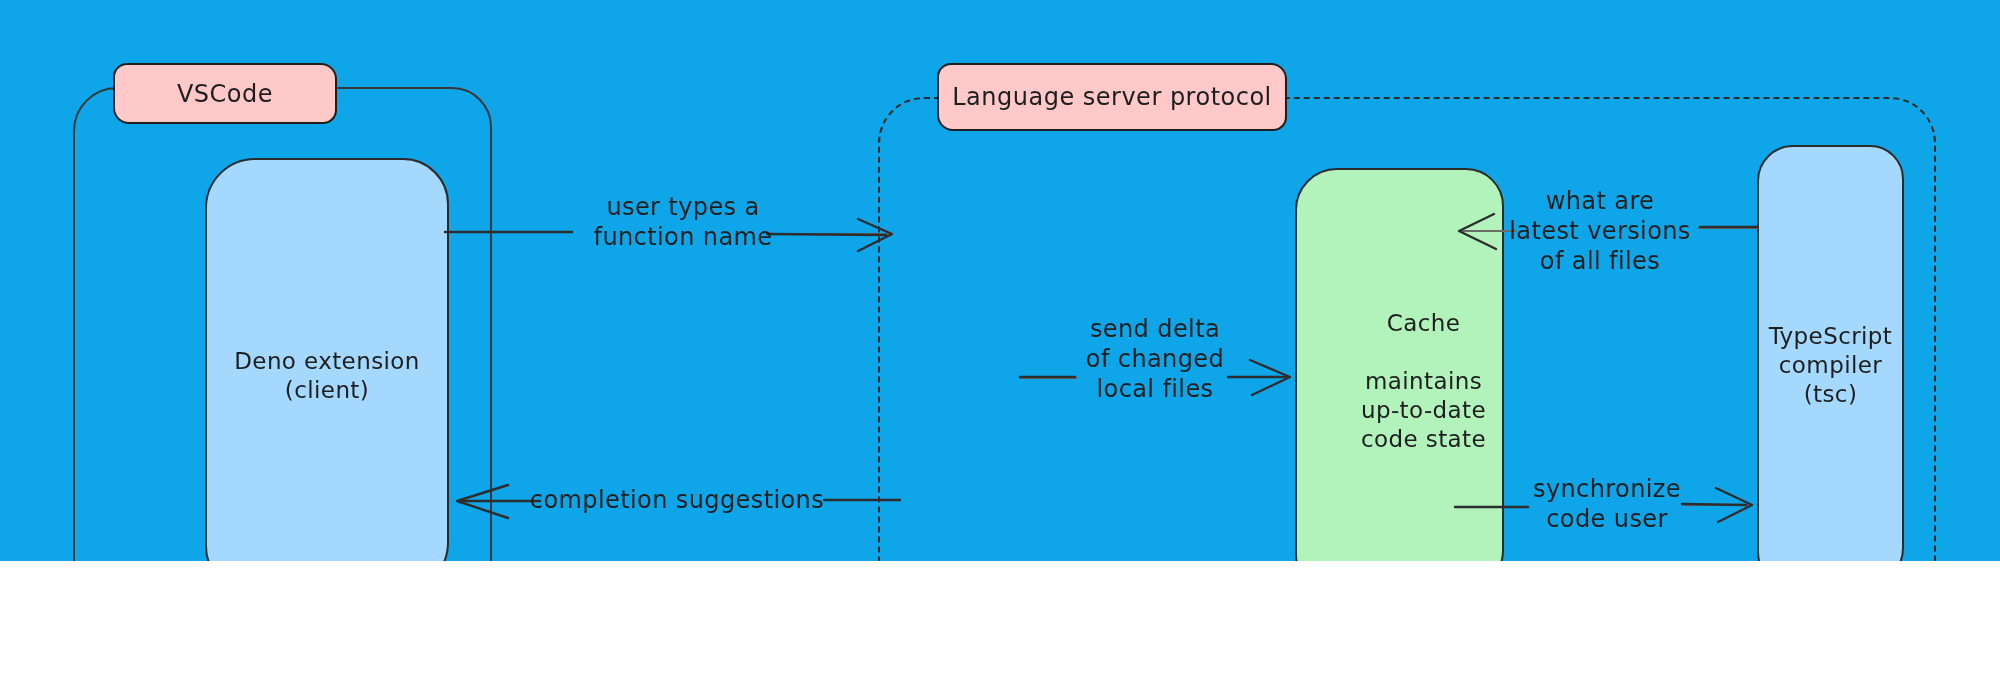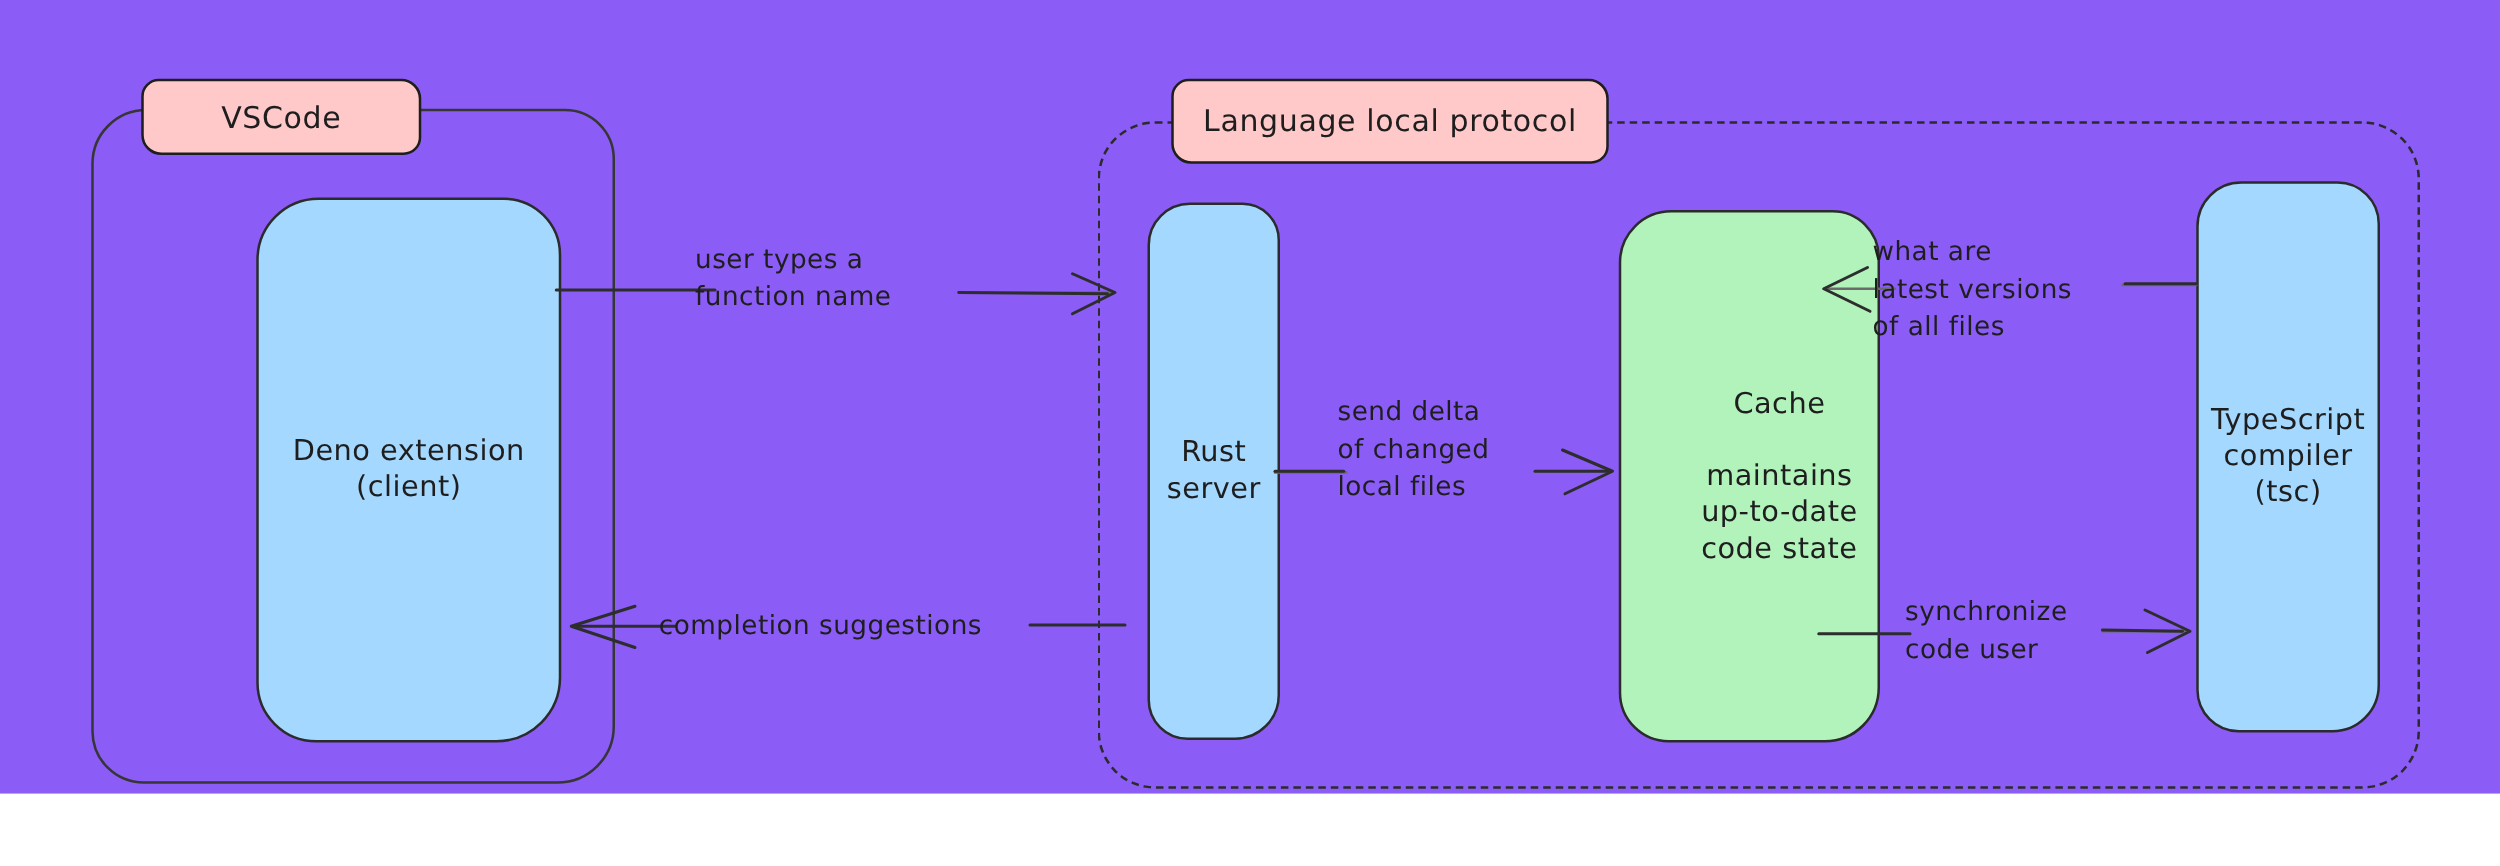--- a/index.html
+++ b/index.html
@@ -3,22 +3,22 @@
 <meta charset="utf-8">
 <style>
   html, body {
     margin: 0;
     padding: 0;
     background: #ffffff;
   }
   #diagram-canvas {
     position: relative;
     width: 2000px;
-    height: 635px;
-    background: #8b5cf6;
+    height: 561px;
+    background: #0ea5e9;
     font-family: "DejaVu Sans", "Liberation Sans", sans-serif;
     color: #1e1e1e;
     overflow: hidden;
   }
 
   
   .group-box {
     position: absolute;
     border: 2px solid #363636;
     background: transparent;
@@ -68,21 +68,22 @@
   .node-blue  { background: #a5d8ff; text-align: center; }
   .node-green { background: #b2f2bb; }
   #deno-box  { left: 205px; top: 158px; width: 240px; height: 432px; border-radius: 50px 46px 52px 48px; }
   #rust-box  { left: 918px; top: 162px; width: 102px; height: 426px; border-radius: 34px 30px 36px 32px; }
   #cache-box { left: 1295px; top: 168px; width: 157px; height: 422px; border-radius: 42px 38px 44px 40px; padding-left: 48px; }
   #tsc-box   { left: 1757px; top: 145px; width: 143px; height: 437px; border-radius: 36px 34px 38px 34px; }
 
   
   .arrow-label {
     position: absolute;
-    font-size: 21px;
+    text-align: center;
+    font-size: 24px;
     line-height: 30px;
     letter-spacing: 0.4px;
     white-space: pre;
     z-index: 4;
   }
   #lbl-user-types       { left: 556px;  top: 192px; width: 254px; }
   #lbl-completion       { left: 527px;  top: 485px; width: 300px; }
   #lbl-send-delta       { left: 1070px; top: 314px; width: 170px; }
   #lbl-latest-versions  { left: 1498px; top: 186px; width: 204px; }
   #lbl-synchronize      { left: 1524px; top: 474px; width: 166px; }
@@ -114,27 +115,23 @@
     <span>VSCode</span>
   </div>
 
   <div id="deno-box" class="node node-blue">
     <span>Deno extension
 (client)</span>
   </div>
 
   <div id="lsp-group" class="group-box"></div>
   <div id="lsp-label" class="group-label">
-    <span>Language local protocol</span>
+    <span>Language server protocol</span>
   </div>
 
-  <div id="rust-box" class="node node-blue">
-    <span>Rust
-server</span>
-  </div>
 
   <div id="cache-box" class="node node-green">
     <span>Cache
 
 maintains
 up-to-date
 code state</span>
   </div>
 
   <div id="tsc-box" class="node node-blue">

